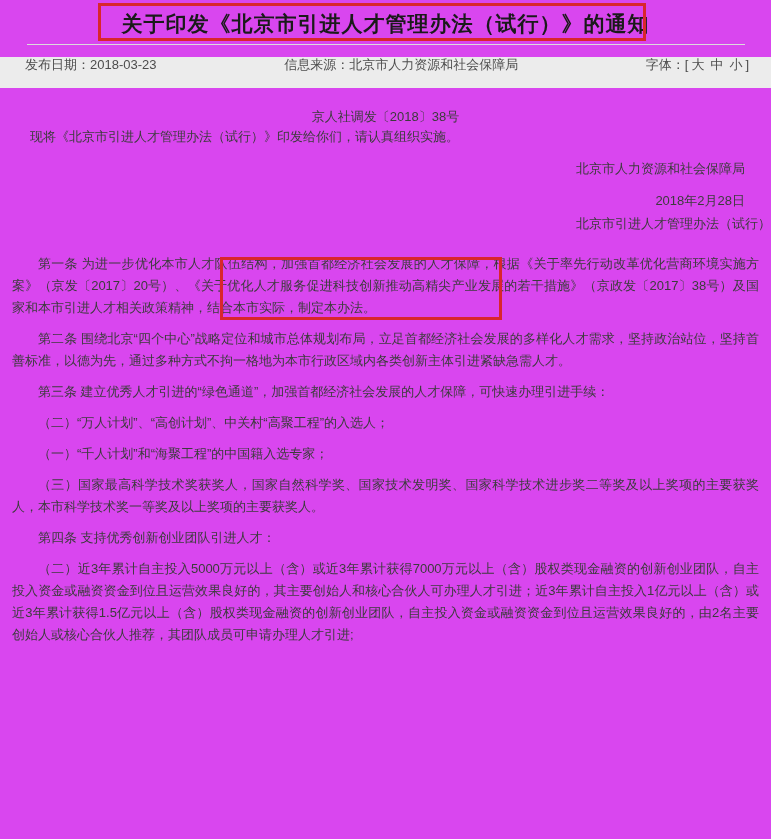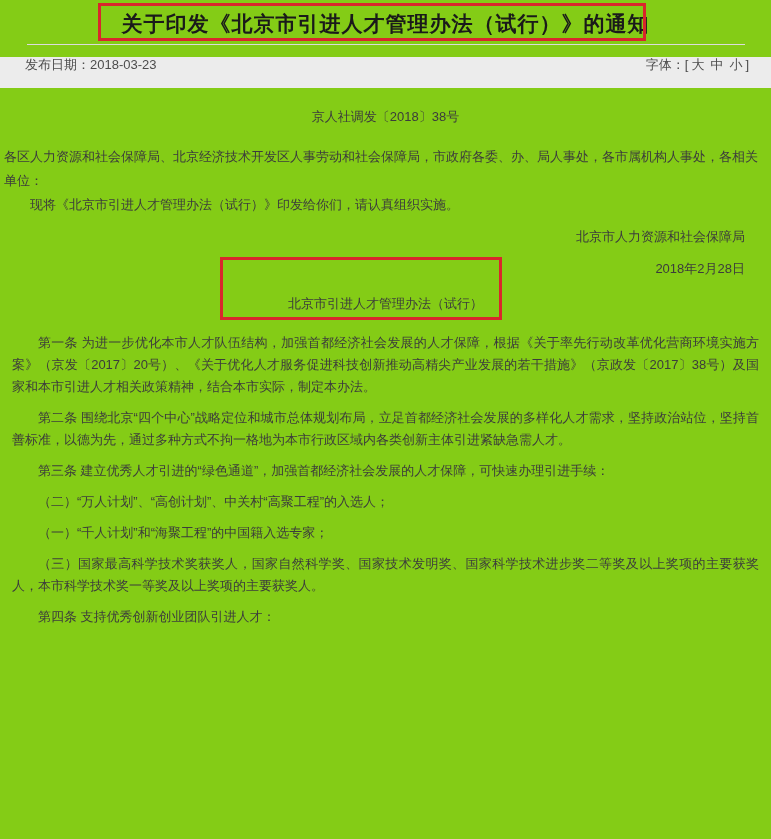--- a/index.html
+++ b/index.html
@@ -1,20 +1,20 @@
 <!DOCTYPE html>
 <html><head>
 <meta charset="utf-8">
 <style>
   * { margin:0; padding:0; box-sizing:border-box; }
   html,body { background:#ffffff; }
   .page {
     position:relative;
     width:771px; height:839px;
-    background:#84cc16;
+    background:#d946ef;
     overflow:hidden;
     font-family:"Liberation Sans", sans-serif;
     color:#3c3c3c;
   }
   
   .title-text {
     padding-top:11px;
     text-align:center;
     font-size:21px;
     line-height:26px;
@@ -55,24 +55,25 @@
     margin-top:21px;
     text-align:center;
     font-size:13px;
     line-height:16px;
   }
   .line { font-size:13px; line-height:24px; padding:0 4px; }
   .salutation { margin-top:20px; }
   .intro { text-indent:2em; }
   .sign { margin-top:8px; text-align:right; padding-right:26px; }
   .subtitle {
-    margin-top:11px;
-    text-align:center;
+    margin-top:0;
+    text-align:right;
     font-size:13px;
     line-height:24px;
+    font-family:Liberation Mono, monospace;
   }
   .document-body { padding:0 12px; }
   .document-body p.para {
     font-size:13px;
     line-height:22px;
     text-indent:2em;
     margin-top:9px;
     color:#3c3c3c;
     text-align:justify;
   }
@@ -84,37 +85,38 @@
 <div class="page">
 
   <div class="title-text">关于印发《北京市引进人才管理办法（试行）》的通知</div>
   <div class="title-hr"></div>
 
   <div class="red-box title-box"></div>
   <div class="red-box subtitle-box"></div>
 
   <div class="meta-bar">
     <span class="meta-item"><span>发布日期：</span><span>2018-03-23</span></span>
+    <span class="meta-item"><span>信息来源：</span><span>北京市人力资源和社会保障局</span></span>
     <span class="meta-item"><span>字体：</span><span>[</span><span class="font-size-option">大</span><span class="font-size-option">中</span><span class="font-size-option">小</span><span>]</span></span>
   </div>
 
   <div class="doc-number">京人社调发〔2018〕38号</div>
 
-  <div class="line salutation">各区人力资源和社会保障局、北京经济技术开发区人事劳动和社会保障局，市政府各委、办、局人事处，各市属机构人事处，各相关单位：</div>
 
   <div class="line intro">现将《北京市引进人才管理办法（试行）》印发给你们，请认真组织实施。</div>
 
   <div class="line sign">北京市人力资源和社会保障局</div>
   <div class="line sign">2018年2月28日</div>
 
   <div class="subtitle">北京市引进人才管理办法（试行）</div>
 
   <div class="document-body">
       <p class="para">第一条 为进一步优化本市人才队伍结构，加强首都经济社会发展的人才保障，根据《关于率先行动改革优化营商环境实施方案》（京发〔2017〕20号）、《关于优化人才服务促进科技创新推动高精尖产业发展的若干措施》（京政发〔2017〕38号）及国家和本市引进人才相关政策精神，结合本市实际，制定本办法。</p>
       <p class="para">第二条 围绕北京“四个中心”战略定位和城市总体规划布局，立足首都经济社会发展的多样化人才需求，坚持政治站位，坚持首善标准，以德为先，通过多种方式不拘一格地为本市行政区域内各类创新主体引进紧缺急需人才。</p>
       <p class="para">第三条 建立优秀人才引进的“绿色通道”，加强首都经济社会发展的人才保障，可快速办理引进手续：</p>
       <p class="para">（二）“万人计划”、“高创计划”、中关村“高聚工程”的入选人；</p>
       <p class="para">（一）“千人计划”和“海聚工程”的中国籍入选专家；</p>
       <p class="para">（三）国家最高科学技术奖获奖人，国家自然科学奖、国家技术发明奖、国家科学技术进步奖二等奖及以上奖项的主要获奖人，本市科学技术奖一等奖及以上奖项的主要获奖人。</p>
       <p class="para">第四条 支持优秀创新创业团队引进人才：</p>
+      <p class="para">（二）近3年累计自主投入5000万元以上（含）或近3年累计获得7000万元以上（含）股权类现金融资的创新创业团队，自主投入资金或融资资金到位且运营效果良好的，其主要创始人和核心合伙人可办理人才引进；近3年累计自主投入1亿元以上（含）或近3年累计获得1.5亿元以上（含）股权类现金融资的创新创业团队，自主投入资金或融资资金到位且运营效果良好的，由2名主要创始人或核心合伙人推荐，其团队成员可申请办理人才引进;</p>
     </div>
 
 </div>
 
 </body></html>

